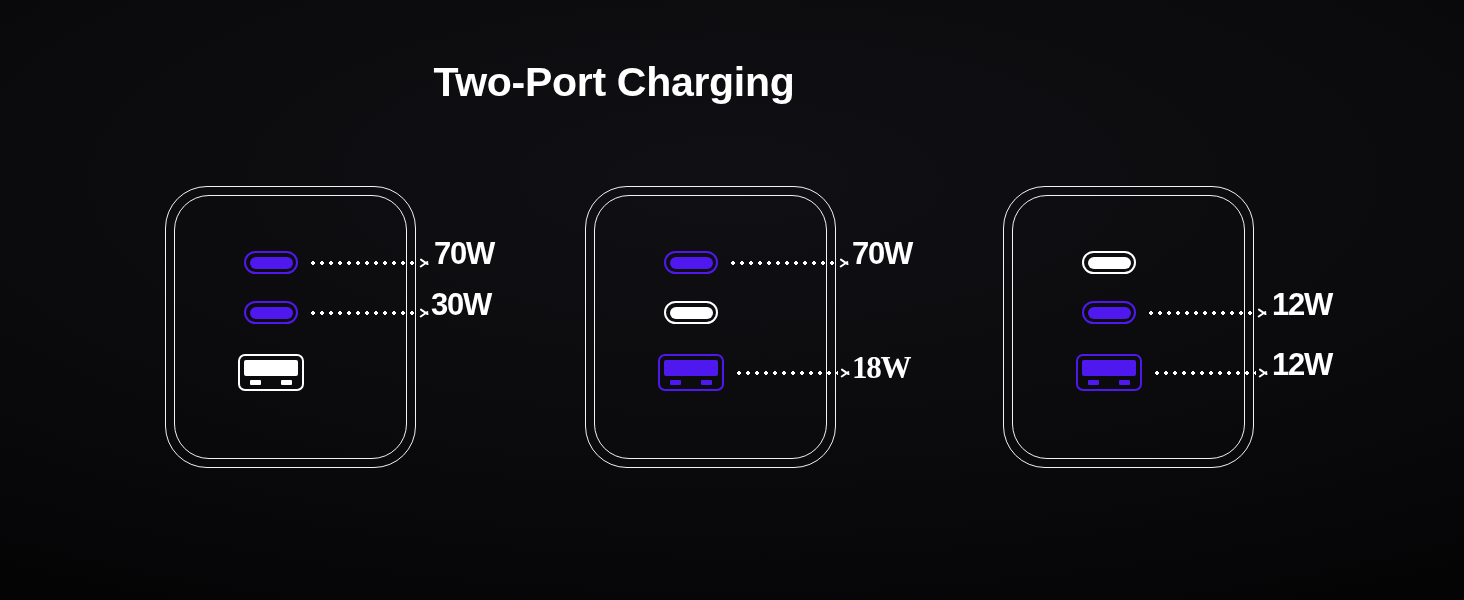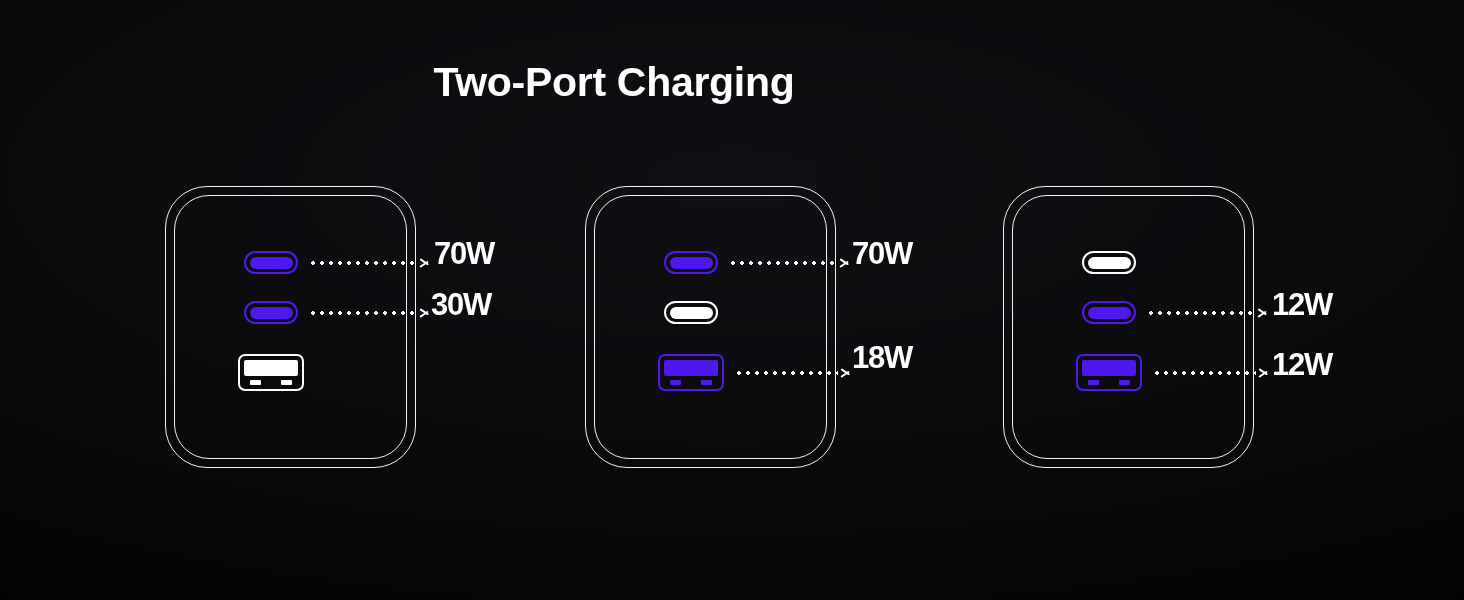--- a/index.html
+++ b/index.html
@@ -237,21 +237,21 @@
     <div class="leader" style="left:156px; top:80px; width:120px;">
       <span class="dots"></span>
       <span class="arrow"></span>
     </div>
     <div class="watt" style="left:277px; top:62px;">70W</div>
 
     <div class="leader" style="left:162px; top:190px; width:115px;">
       <span class="dots"></span>
       <span class="arrow"></span>
     </div>
-    <div class="watt" style="left:277px; top:166px;">18W</div>
+    <div class="watt" style="left:277px; top:176px;font-family:Liberation Serif, serif;">18W</div>
   </div>
 
   <div class="charger-group g2">
     <div class="charger-body">
       <div class="charger-body-inner"></div>
     </div>
 
     <div class="port port-usbc inactive slot0"></div>
     <div class="port port-usbc active slot1"></div>
     <div class="port port-usba active slot2">

